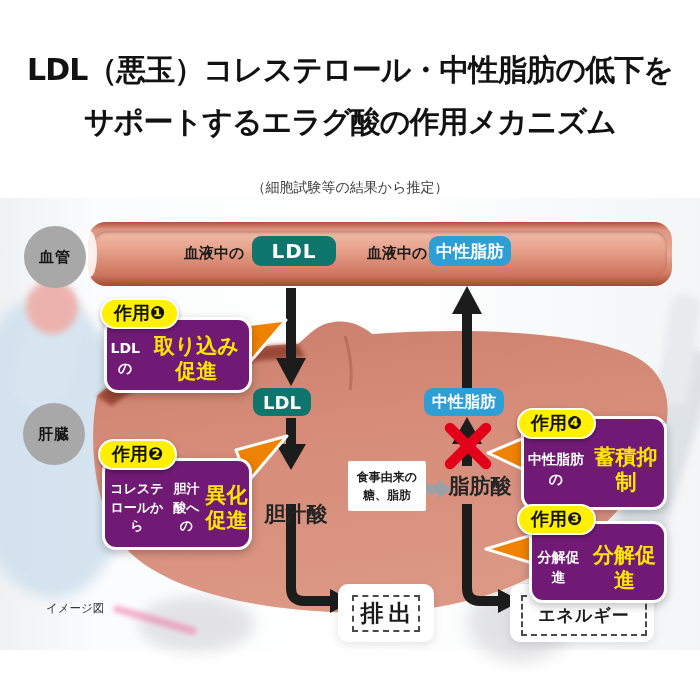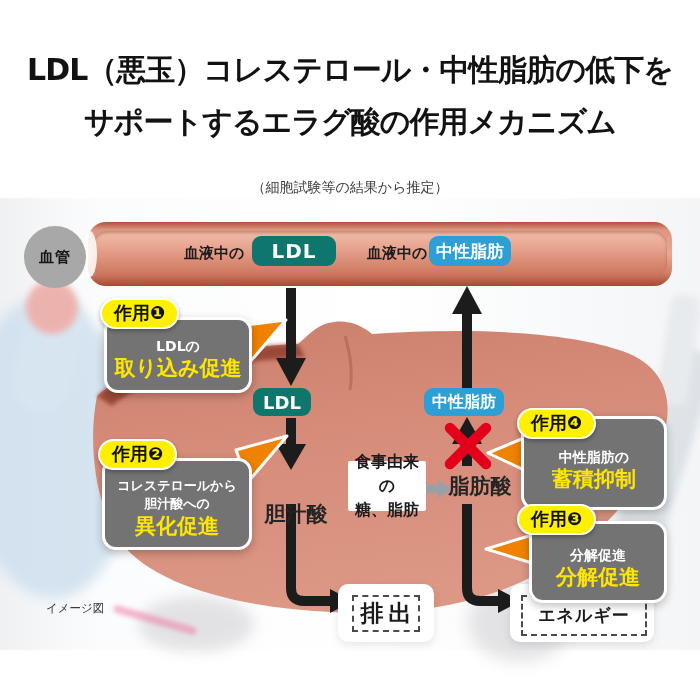--- a/index.html
+++ b/index.html
@@ -60,26 +60,26 @@
   .blood-label{z-index:25;font-size:15px;font-weight:bold;color:#1c1c1c;}
   .blood-label-1{left:184px;top:244px;}
   .blood-label-2{left:367px;top:244px;}
 
   
   .organ-text{z-index:25;font-size:21px;font-weight:600;color:#242424;text-align:center;}
   .bile{left:256px;top:500px;width:80px;}
   .fatty{left:440px;top:472px;width:80px;}
   .diet-box{left:348px;top:461px;width:78px;height:50px;background:#fff;z-index:25;border-radius:2px;
             display:flex;flex-direction:column;align-items:center;justify-content:center;
-            font-size:16px;font-weight:bold;color:#1c1c1c;line-height:1.5;text-align:center;}
-
-  
-  .bubble{position:absolute;background:#737373;border:3px solid #fff;border-radius:14px;
+            font-size:12px;font-weight:bold;color:#1c1c1c;line-height:1.5;text-align:center;}
+
+  
+  .bubble{position:absolute;background:#701a75;border:3px solid #fff;border-radius:14px;
           box-shadow:0 3px 8px rgba(0,0,0,.25);z-index:40;color:#fff;text-align:center;
-          display:flex;flex-direction:column;justify-content:center;align-items:center;}
+          display:flex;flex-direction:row;justify-content:center;align-items:center;}
   .b1{left:104px;top:317px;width:142px;height:62px;padding-top:8px;}
   .b2{left:102px;top:458px;width:144px;height:78px;padding-top:8px;}
   .b4{left:521px;top:416px;width:140px;height:74px;padding-top:14px;}
   .b3{left:529px;top:521px;width:132px;height:64px;padding-top:12px;}
   .line-white{font-size:14px;font-weight:bold;line-height:1.4;}
   .b2 .line-white{font-size:13px;line-height:1.45;}
   .line-hl{font-size:21px;font-weight:800;color:#ffe600;line-height:1.2;}
   .tag{position:absolute;background:#fff000;color:#111;font-weight:800;font-size:18px;
        padding:1px 12px 3px;border-radius:16px;border:2px solid #fff;z-index:42;white-space:nowrap;
        box-shadow:0 2px 4px rgba(0,0,0,.3);line-height:1.3;}
@@ -229,20 +229,21 @@
   </div>
   <div class="tag tag4">作用❹</div>
 
   <div class="bubble b3">
     <div class="line-white">分解促進</div>
     <div class="line-hl">分解促進</div>
   </div>
   <div class="tag tag3">作用❸</div>
 
   <div class="circle circle-vessel">血管</div>
+  <div class="circle circle-liver">肝臓</div>
 
   <div class="panel panel-excretion"></div>
   <div class="dashed-box box-excretion">排出</div>
   <div class="panel panel-energy"></div>
   <div class="dashed-box box-energy">エネルギー</div>
 
   <div class="note">イメージ図</div>
 
 </div>
 

